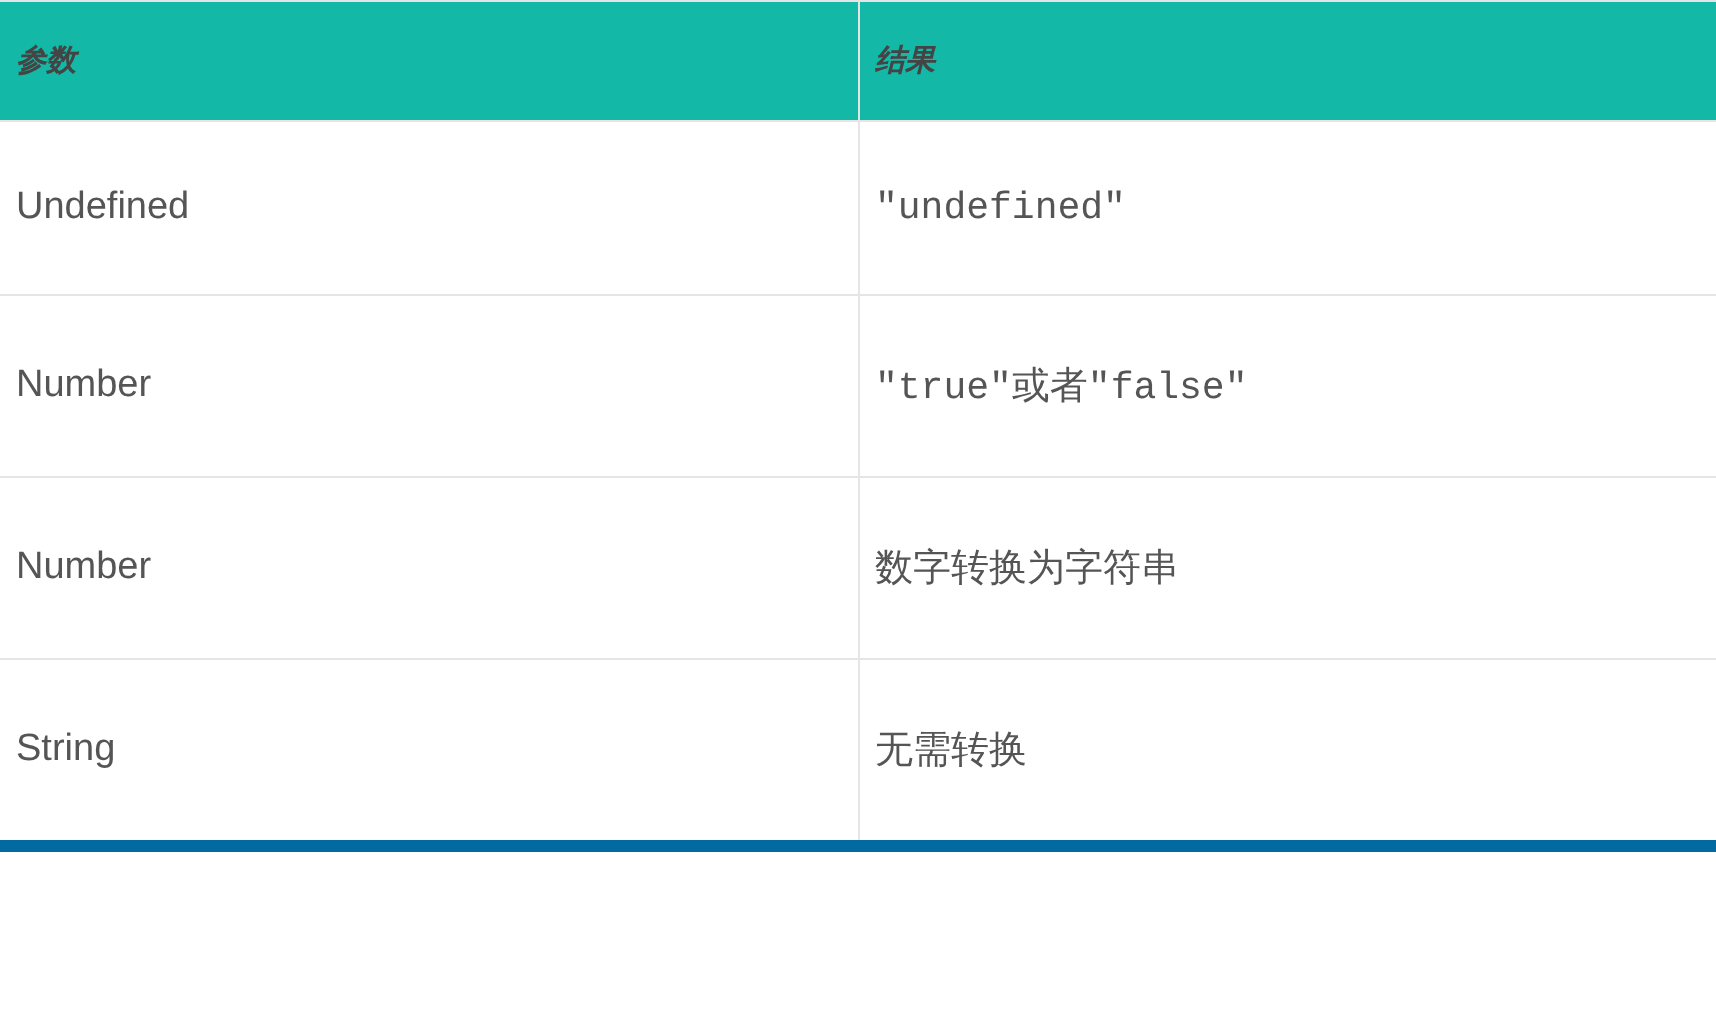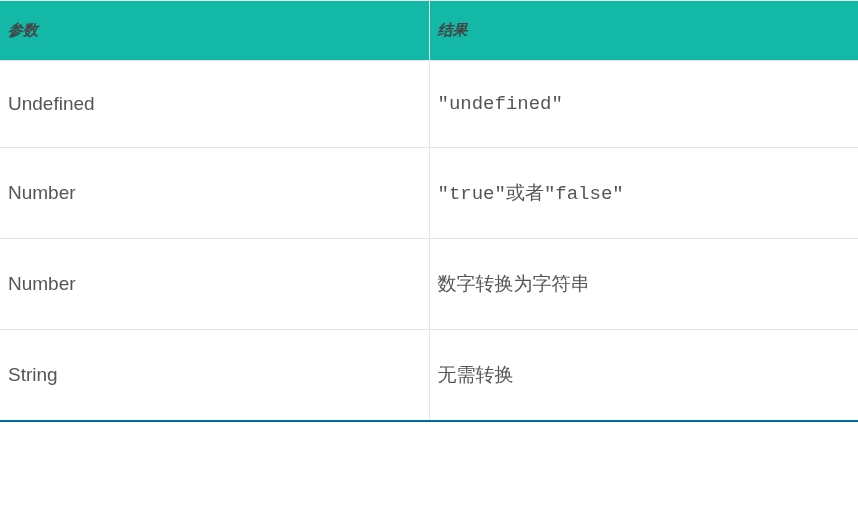--- a/index.html
+++ b/index.html
@@ -36,21 +36,21 @@
       font-size: 19px;
     }
     th:first-child, td:first-child {
       border-left: none;
     }
     th:last-child, td:last-child {
       border-right: none;
       font-family: Liberation Mono, monospace;
     }
     tr:last-child td {
-      border-bottom: 2px solid #0369a1;
+      border-bottom: 6px solid #0369a1;
     }
   </style>
 </head>
 <body>
 
 <table>
   <thead>
     <tr>
       <th>参数</th>
       <th>结果</th>

